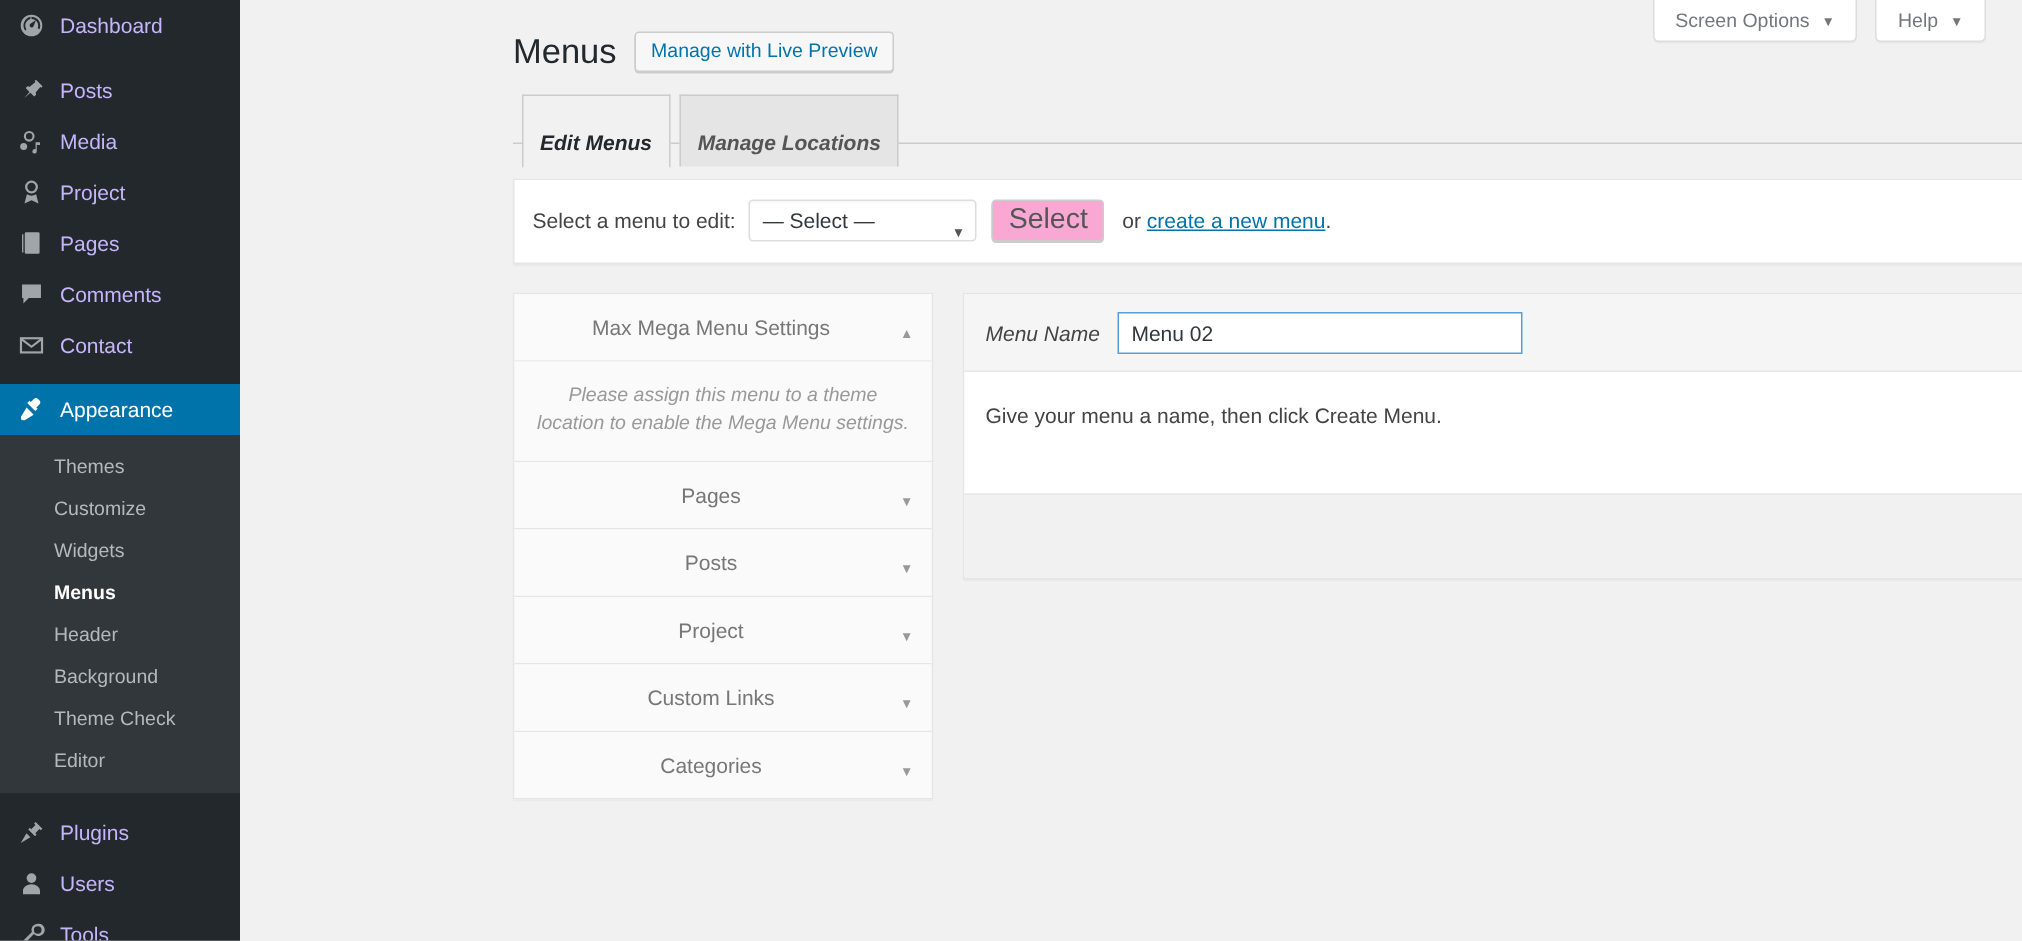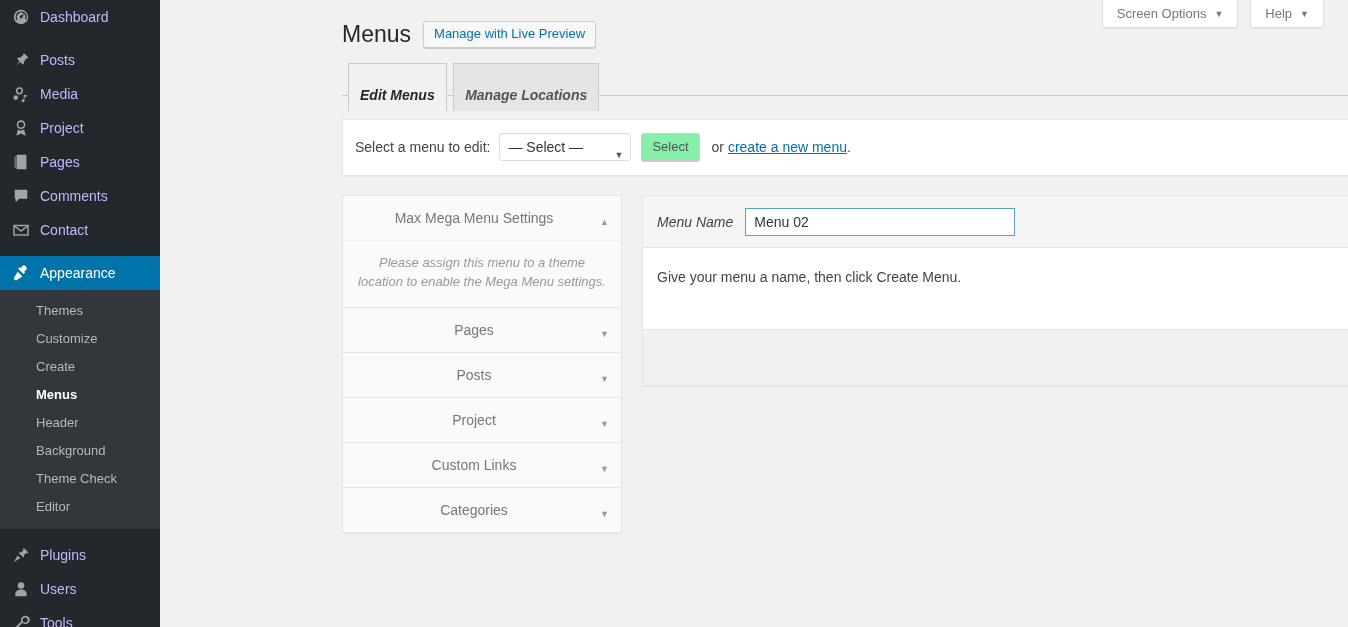--- a/index.html
+++ b/index.html
@@ -179,46 +179,46 @@
     box-shadow: 0 1px 1px rgba(0,0,0,.04);
     padding: 13px 12px 14px 12px;
     font-size: 14px;
     color: #444;
     display: flex;
     align-items: center;
   }
   .manage-menus label { color: #444; font-size: 14px; }
   .select-menu {
     margin-left: 9px;
-    width: 132px;
+    width: 152px;
     height: 28px;
     border: 1px solid #ddd;
     background: #fff;
     border-radius: 3px;
     font-size: 14px;
     color: #32373c;
     padding: 0 24px 0 8px;
     line-height: 26px;
     position: relative;
     box-shadow: 0 1px 2px rgba(0,0,0,.04) inset;
   }
   .select-menu .sel-caret {
     position: absolute;
     right: 7px; top: 50%;
     margin-top: -5px;
     font-size: 9px;
     color: #555;
   }
   .btn-secondary {
     display: inline-block;
-    background: #86efac;
+    background: #f9a8d4;
     border: 1px solid #ccc;
     border-radius: 3px;
     color: #555;
-    font-size: 13px;
+    font-size: 19px;
     line-height: 26px;
     height: 28px;
     padding: 0 10px 1px;
     box-shadow: 0 1px 0 #ccc;
     white-space: nowrap;
   }
   .manage-menus .btn-secondary { margin-left: 10px; }
   .manage-menus .or-text { margin-left: 12px; color: #444; font-size: 14px; }
   .manage-menus .new-menu-link {
     color: #0073aa;
@@ -397,21 +397,21 @@
       <svg width="18" height="18" viewBox="0 0 20 20" fill="currentColor">
           <path d="M14.8 2.2a2.2 2.2 0 00-3.1 0L9.5 4.4l-1-.9-1.7 1.7 6 6 1.7-1.7-.9-1 2.2-2.2a2.2 2.2 0 000-3.1zM6.4 8.6L2.2 15.3l.3 2.4 2.4.3 6.7-4.2-5.2-5.2z"></path>
         </svg>
     </span>
     <span class="mlabel">Appearance</span>
   </div>
 
   <div class="submenu">
     <span class="sub-item">Themes</span>
     <span class="sub-item">Customize</span>
-    <span class="sub-item">Create</span>
+    <span class="sub-item">Widgets</span>
     <span class="sub-item current">Menus</span>
     <span class="sub-item">Header</span>
     <span class="sub-item">Background</span>
     <span class="sub-item">Theme Check</span>
     <span class="sub-item">Editor</span>
   </div>
 
   <div class="menu-group-dark">
     <div class="menu-sep"></div>
 

